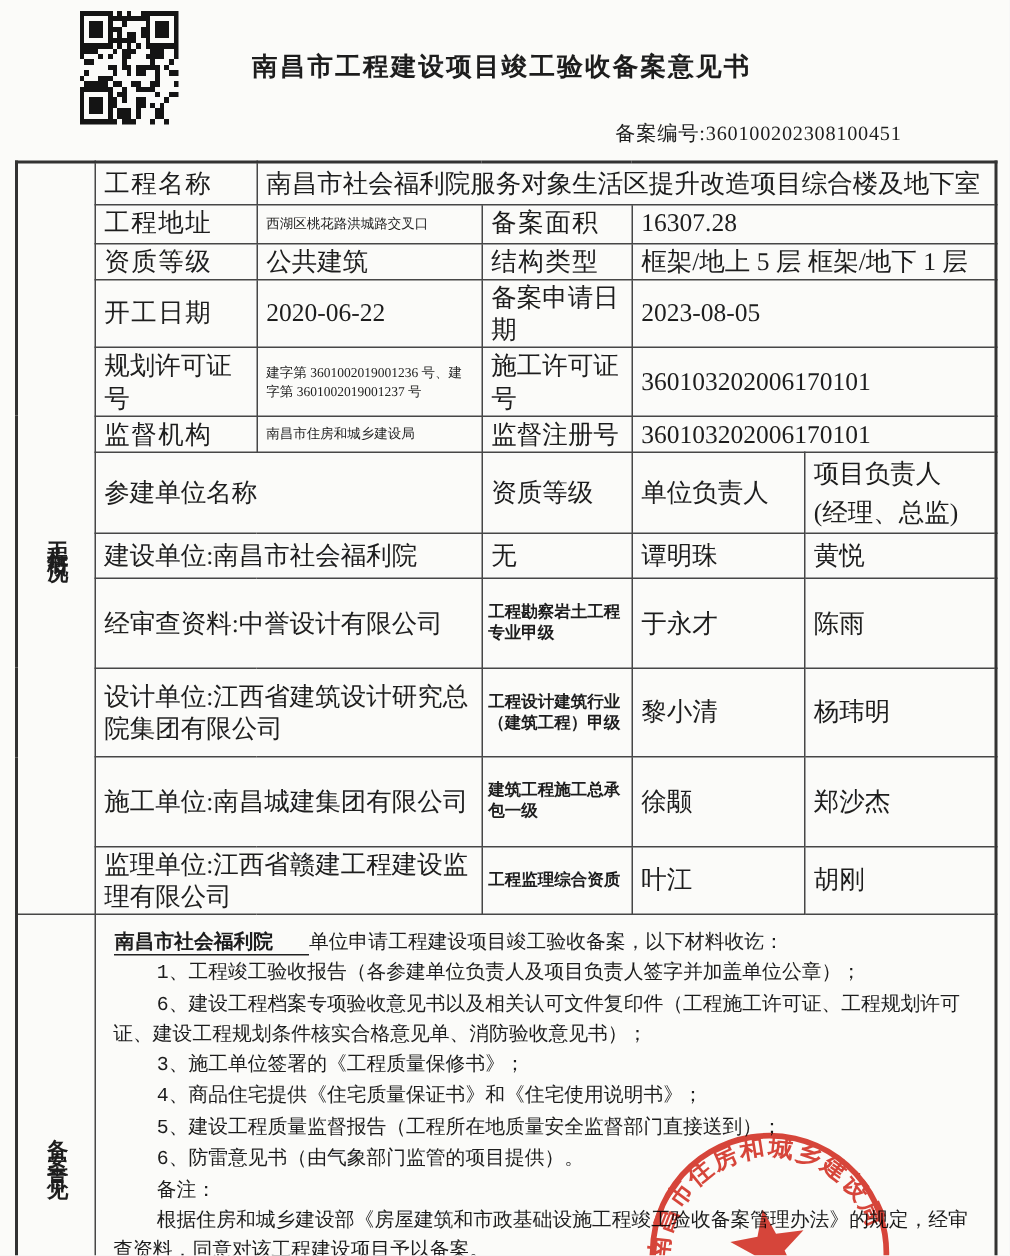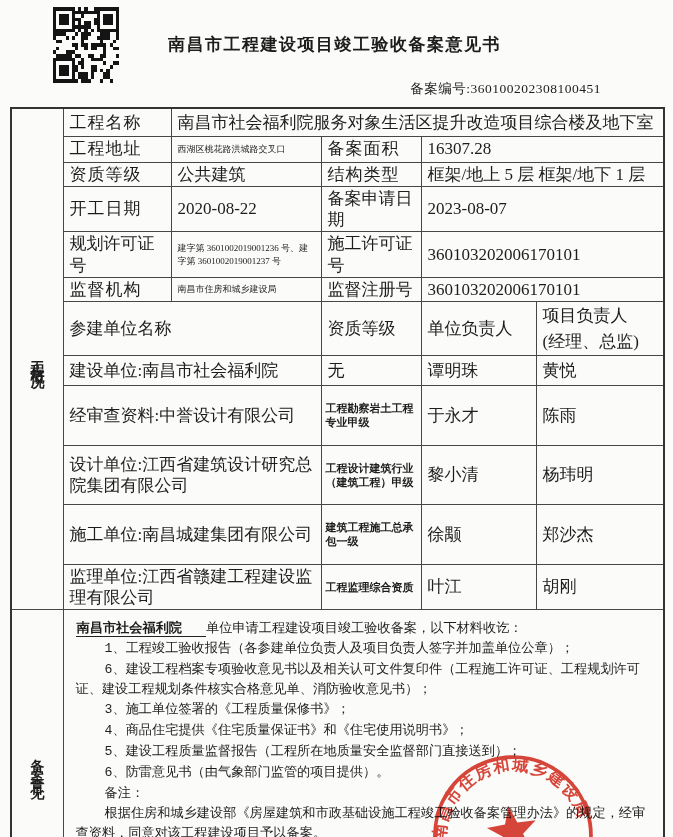--- a/index.html
+++ b/index.html
@@ -294,23 +294,23 @@
         <td colspan="2">16307.28</td>
       </tr>
       <tr style="height:21px">
         <td class="flabel">资质等级</td>
         <td>公共建筑</td>
         <td class="flabel">结构类型</td>
         <td colspan="2">框架/地上 5 层 框架/地下 1 层</td>
       </tr>
       <tr style="height:21px">
         <td class="flabel">开工日期</td>
-        <td>2020-08-22</td>
+        <td>2020-06-22</td>
         <td class="flabel" style="letter-spacing:0">备案申请日期</td>
-        <td colspan="2">2023-08-07</td>
+        <td colspan="2">2023-08-05</td>
       </tr>
       <tr style="height:27px">
         <td class="flabel" style="letter-spacing:0">规划许可证号</td>
         <td class="small">建字第 3601002019001236 号、建字第 3601002019001237 号</td>
         <td class="flabel" style="letter-spacing:0">施工许可证号</td>
         <td colspan="2">360103202006170101</td>
       </tr>
       <tr style="height:23px">
         <td class="flabel">监督机构</td>
         <td class="small">南昌市住房和城乡建设局</td>

